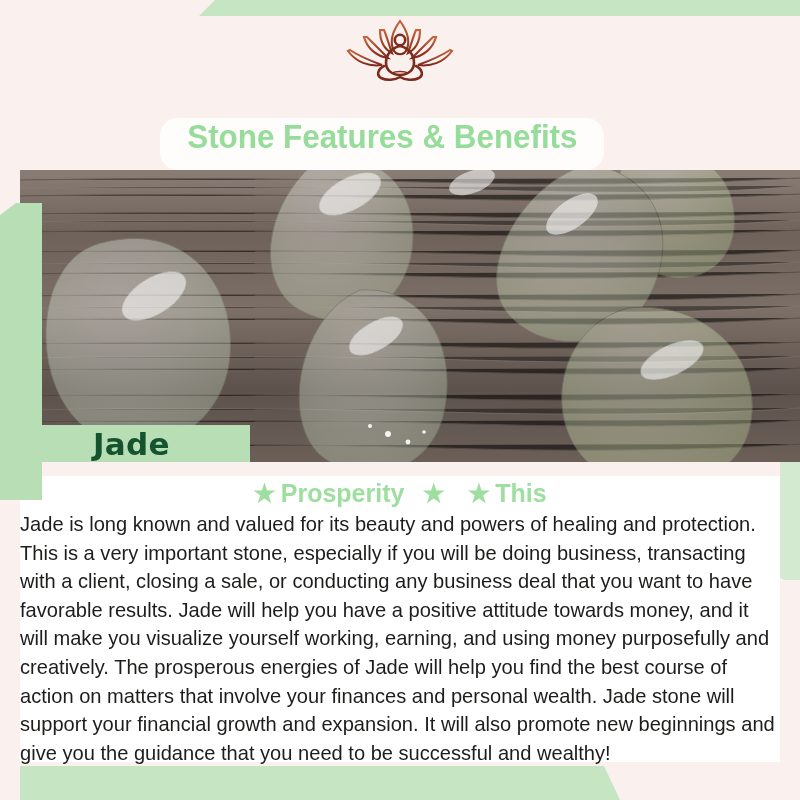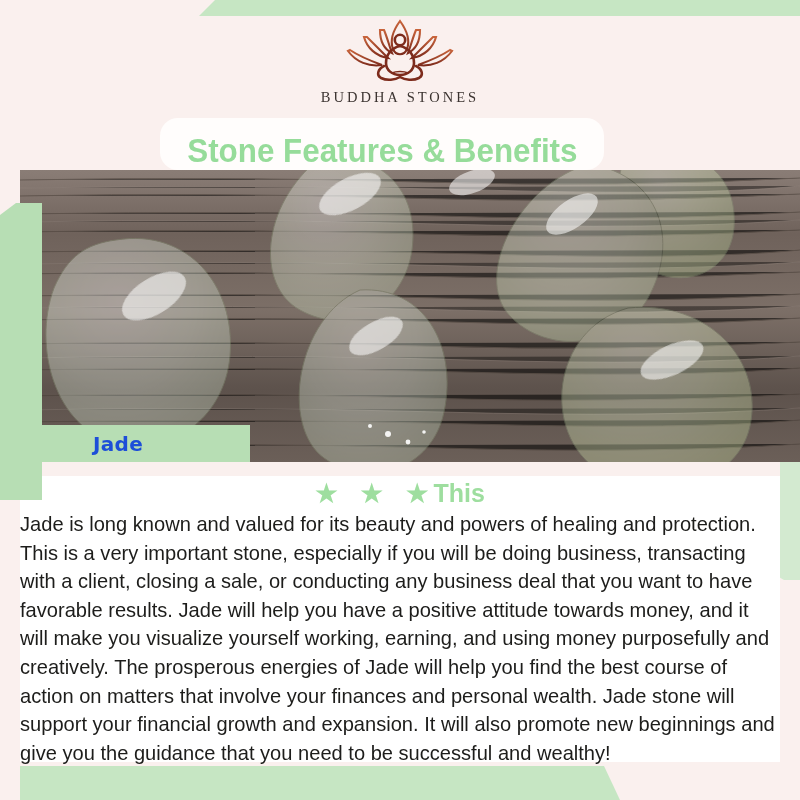--- a/index.html
+++ b/index.html
@@ -53,21 +53,21 @@
     margin-top:3px;
     font-family:"Liberation Serif", serif;
     font-size:14.5px; letter-spacing:3.0px; color:#3b3330; font-weight:400;
     text-align:center;
   }
 
   
   .title-banner{
     position:absolute; left:160px; top:118px; width:444px; height:52px;
     background:#fffdfc; z-index:5;
-    display:flex; align-items:flex-end; justify-content:center;border-radius:18px;
+    display:flex; align-items:flex-start; justify-content:center;border-radius:18px;
   }
   .title-text{
     font-family:"Liberation Sans Narrow","Liberation Sans", sans-serif;
     font-weight:bold; font-size:33px; color:#96dc9a;
     letter-spacing:0px; white-space:nowrap;
     transform:scaleX(0.95); transform-origin:center;
   }
 
   
   .photo{
@@ -76,22 +76,22 @@
   }
   .photo svg{display:block;}
 
   
   .jade-band{
     position:absolute; left:20px; top:425px; width:230px; height:37px;
     background:#b7deb4; z-index:6;
     display:flex; align-items:center;
   }
   .jade-text{
-    margin-left:73px; color:#1d4ed8; font-weight:bold;
-    font-size:20px; letter-spacing:0.3px;
+    margin-left:73px; color:#14532d; font-weight:bold;
+    font-size:31px; letter-spacing:0.3px;
     font-family:"DejaVu Sans", sans-serif;
   }
 
   
   .content{
     position:absolute; left:20px; top:462px; width:760px; height:300px;
     z-index:3;
   }
   .content-strip{
     position:absolute; left:0; top:0; width:760px; height:14px;
@@ -156,21 +156,20 @@
     <g fill="none" stroke="#7d2b1c" stroke-width="2.6" stroke-linecap="round" stroke-linejoin="round">
 
       <circle cx="60" cy="22" r="5.2"></circle>
 
       <path d="M60 28 C51 30 46 37 46 45 C46 52 52 57 60 57 C68 57 74 52 74 45 C74 37 69 30 60 28 Z"></path>
 
       <path d="M44 48 C38 51 36 57 41 60 C47 63 55 62 60 59 C65 62 73 63 79 60 C84 57 82 51 76 48"></path>
       <path d="M52 55 C56 53 64 53 68 55" stroke-width="1.6"></path>
     </g>
   </svg>
-  <div class="logo-word">BUDDHA STONES</div>
 </div>
 
 <div class="title-banner">
   <div class="title-text">Stone Features &amp; Benefits</div>
 </div>
 
 <div class="photo">
   <svg width="780" height="292" viewBox="0 0 780 292" aria-hidden="true">
     <defs>
       <linearGradient id="wood" x1="0" y1="0" x2="0" y2="1">
@@ -275,20 +274,21 @@
 
 <div class="deco-left"></div>
 
 <div class="content">
   <div class="white-bg"></div>
   <div class="content-strip"></div>
 
   <div class="benefits">
     <span class="benefit">
       <span class="star">★</span>
+      <span>Prosperity</span>
     </span>
     <span class="benefit">
       <span class="star">★</span>
     </span>
     <span class="benefit">
       <span class="star">★</span>
       <span>This</span>
     </span>
   </div>
 

